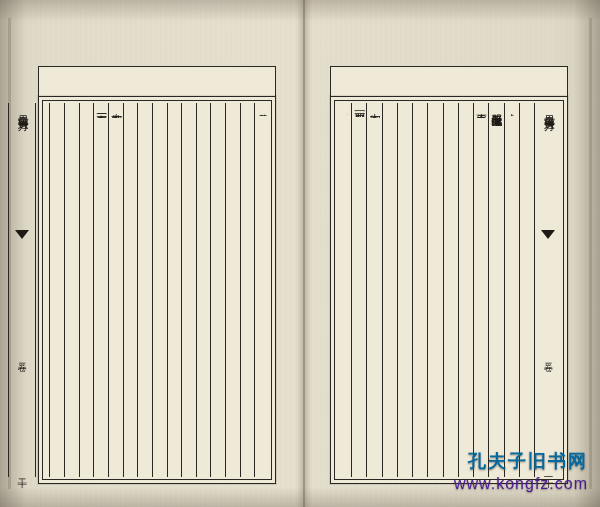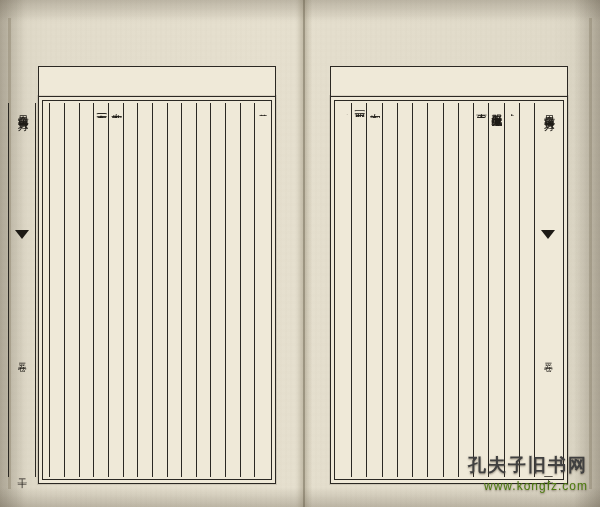--- a/index.html
+++ b/index.html
@@ -99,23 +99,23 @@
   .spine-num{writing-mode:vertical-rl;text-orientation:upright;font-size:9.5px;color:#1d1a15;}
 
   
   .fishtail{
     width:0;height:0;border-left:7px solid transparent;border-right:7px solid transparent;
     border-top:9px solid #1d1a15;margin:3px 0;
   }
 
   
   .wm{position:absolute;right:12px;bottom:14px;text-align:right;pointer-events:none;}
-  .wm .cn{font-family:"DejaVu Sans","Liberation Sans",sans-serif;font-size:18px;color:#404040;
+  .wm .cn{font-family:"DejaVu Sans","Liberation Sans",sans-serif;font-size:18px;color:#0369a1;
      letter-spacing:2px;text-shadow:0 1px 2px rgba(60,50,35,.55);font-weight:700;}
-  .wm .en{font-family:"Liberation Sans",sans-serif;font-size:12px;color:#4d7c0f;letter-spacing:1px;
+  .wm .en{font-family:"Liberation Sans",sans-serif;font-size:16px;color:#4c1d95;letter-spacing:1px;
      text-shadow:0 1px 2px rgba(60,50,35,.55);margin-top:2px;}
 </style>
 </head>
 <body>
 
 <div id="stage">
 
   <div class="bg-desk"></div>
   <div class="grain"></div>
 

